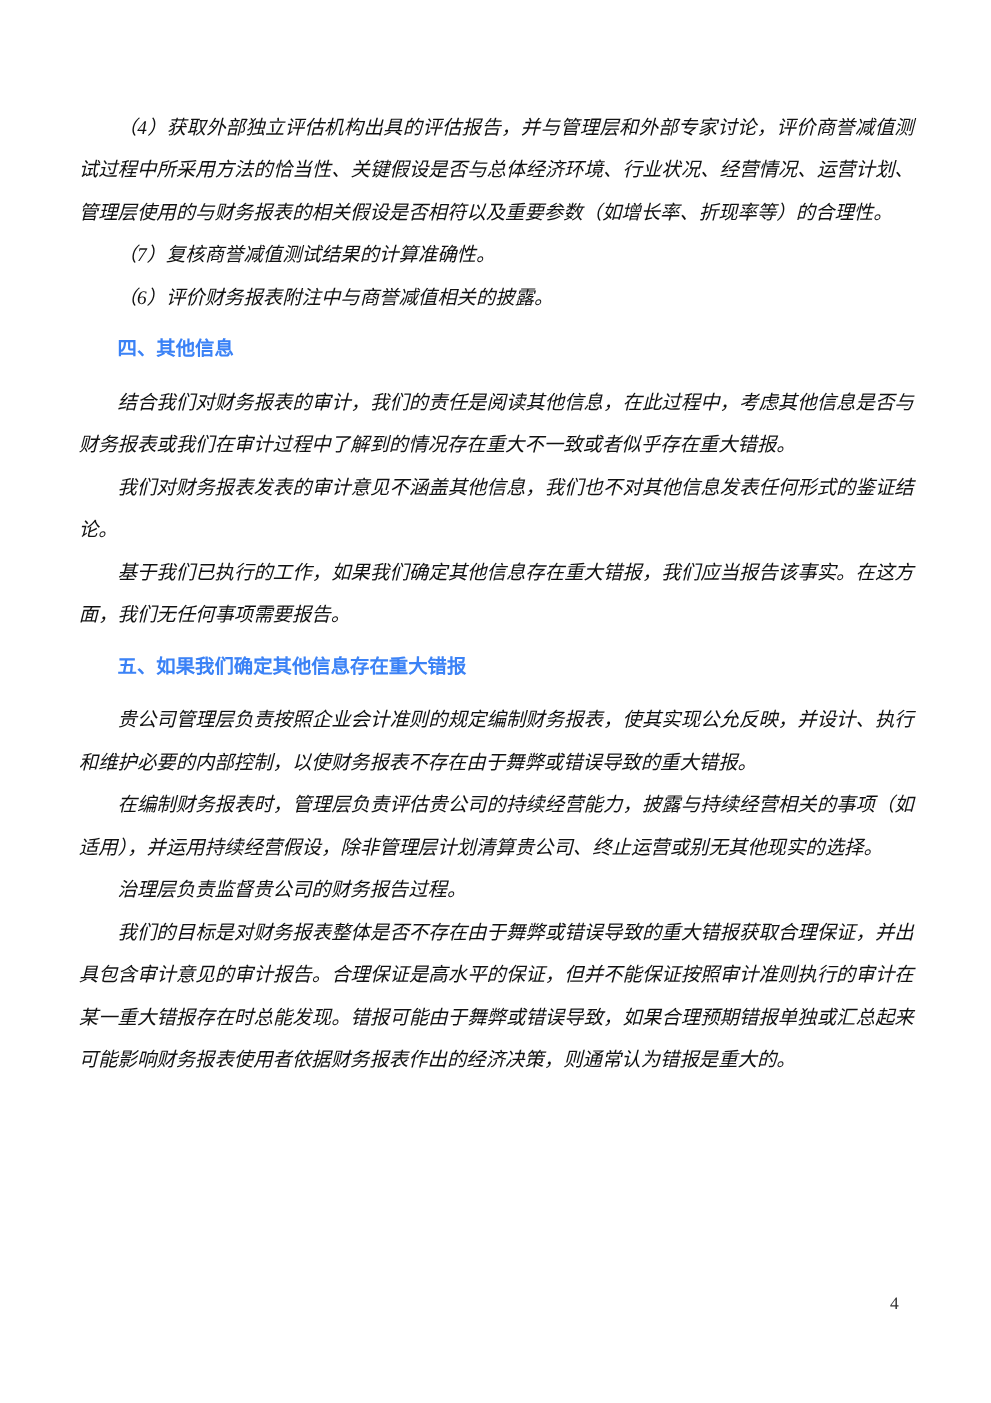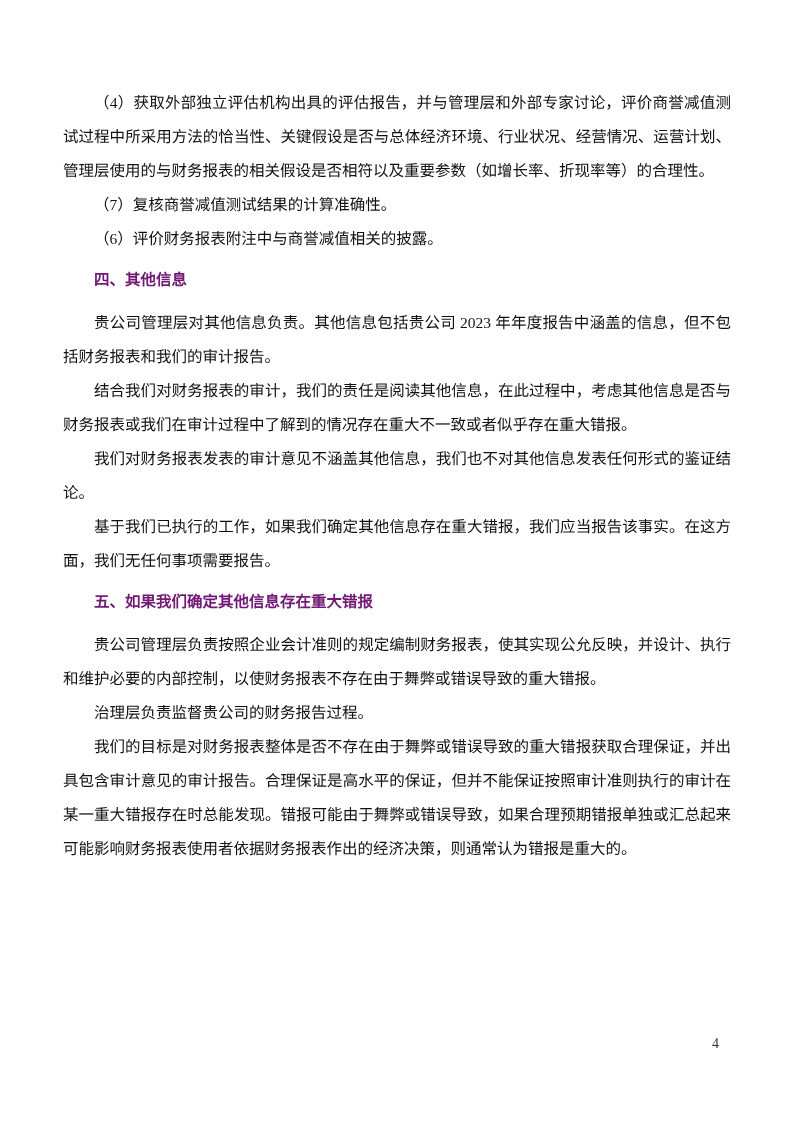--- a/index.html
+++ b/index.html
@@ -23,51 +23,52 @@
     right: 62px;
     top: 86px;
   }
   .para {
     font-size: 15.5px;
     line-height: 34px;
     text-align: justify;
     text-indent: 2em;
     margin: 0;
     word-break: break-all;
+    font-style: italic;
   }
   .section-heading {
     font-size: 15.5px;
     line-height: 34px;
     font-weight: bold;
     text-indent: 2em;
     margin: 7px 0 9px 0;
-    color: #701a75;
+    color: #3b82f6;
   }
   .page-number {
     position: absolute;
     top: 1034px;
     right: 74px;
     font-size: 14px;
     line-height: 20px;
     color: #333333;
     font-family: "Liberation Serif", "DejaVu Serif", serif;
   }
 </style>
 </head>
 <body>
 
 <div class="page">
   <div class="content">
     <p class="para">（4）获取外部独立评估机构出具的评估报告，并与管理层和外部专家讨论，评价商誉减值测试过程中所采用方法的恰当性、关键假设是否与总体经济环境、行业状况、经营情况、运营计划、管理层使用的与财务报表的相关假设是否相符以及重要参数（如增长率、折现率等）的合理性。</p>
     <p class="para">（7）复核商誉减值测试结果的计算准确性。</p>
     <p class="para">（6）评价财务报表附注中与商誉减值相关的披露。</p>
     <h2 class="section-heading">四、其他信息</h2>
-    <p class="para">贵公司管理层对其他信息负责。其他信息包括贵公司 2023 年年度报告中涵盖的信息，但不包括财务报表和我们的审计报告。</p>
     <p class="para">结合我们对财务报表的审计，我们的责任是阅读其他信息，在此过程中，考虑其他信息是否与财务报表或我们在审计过程中了解到的情况存在重大不一致或者似乎存在重大错报。</p>
     <p class="para">我们对财务报表发表的审计意见不涵盖其他信息，我们也不对其他信息发表任何形式的鉴证结论。</p>
     <p class="para">基于我们已执行的工作，如果我们确定其他信息存在重大错报，我们应当报告该事实。在这方面，我们无任何事项需要报告。</p>
     <h2 class="section-heading">五、如果我们确定其他信息存在重大错报</h2>
     <p class="para">贵公司管理层负责按照企业会计准则的规定编制财务报表，使其实现公允反映，并设计、执行和维护必要的内部控制，以使财务报表不存在由于舞弊或错误导致的重大错报。</p>
+    <p class="para">在编制财务报表时，管理层负责评估贵公司的持续经营能力，披露与持续经营相关的事项（如适用），并运用持续经营假设，除非管理层计划清算贵公司、终止运营或别无其他现实的选择。</p>
     <p class="para">治理层负责监督贵公司的财务报告过程。</p>
     <p class="para">我们的目标是对财务报表整体是否不存在由于舞弊或错误导致的重大错报获取合理保证，并出具包含审计意见的审计报告。合理保证是高水平的保证，但并不能保证按照审计准则执行的审计在某一重大错报存在时总能发现。错报可能由于舞弊或错误导致，如果合理预期错报单独或汇总起来可能影响财务报表使用者依据财务报表作出的经济决策，则通常认为错报是重大的。</p>
   </div>
   <div class="page-number">4</div>
 </div>
 
 </body></html>

